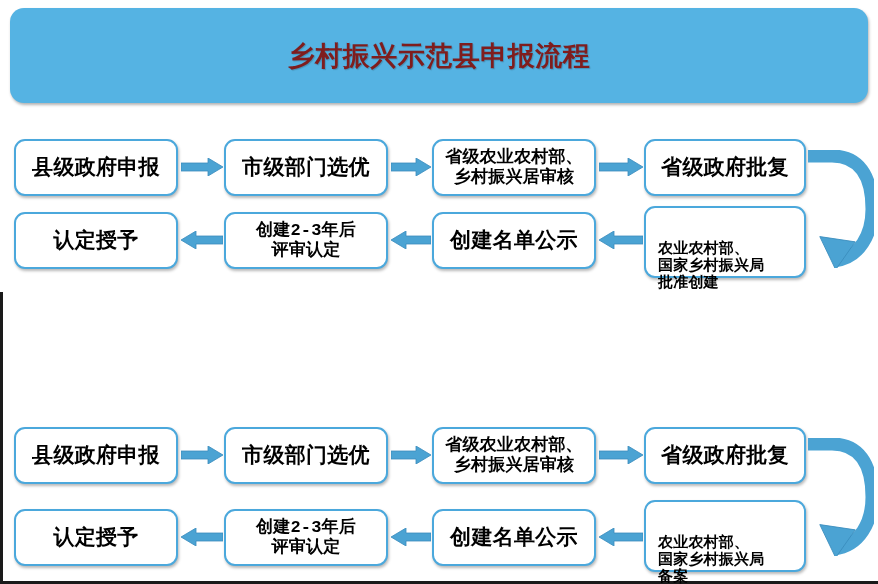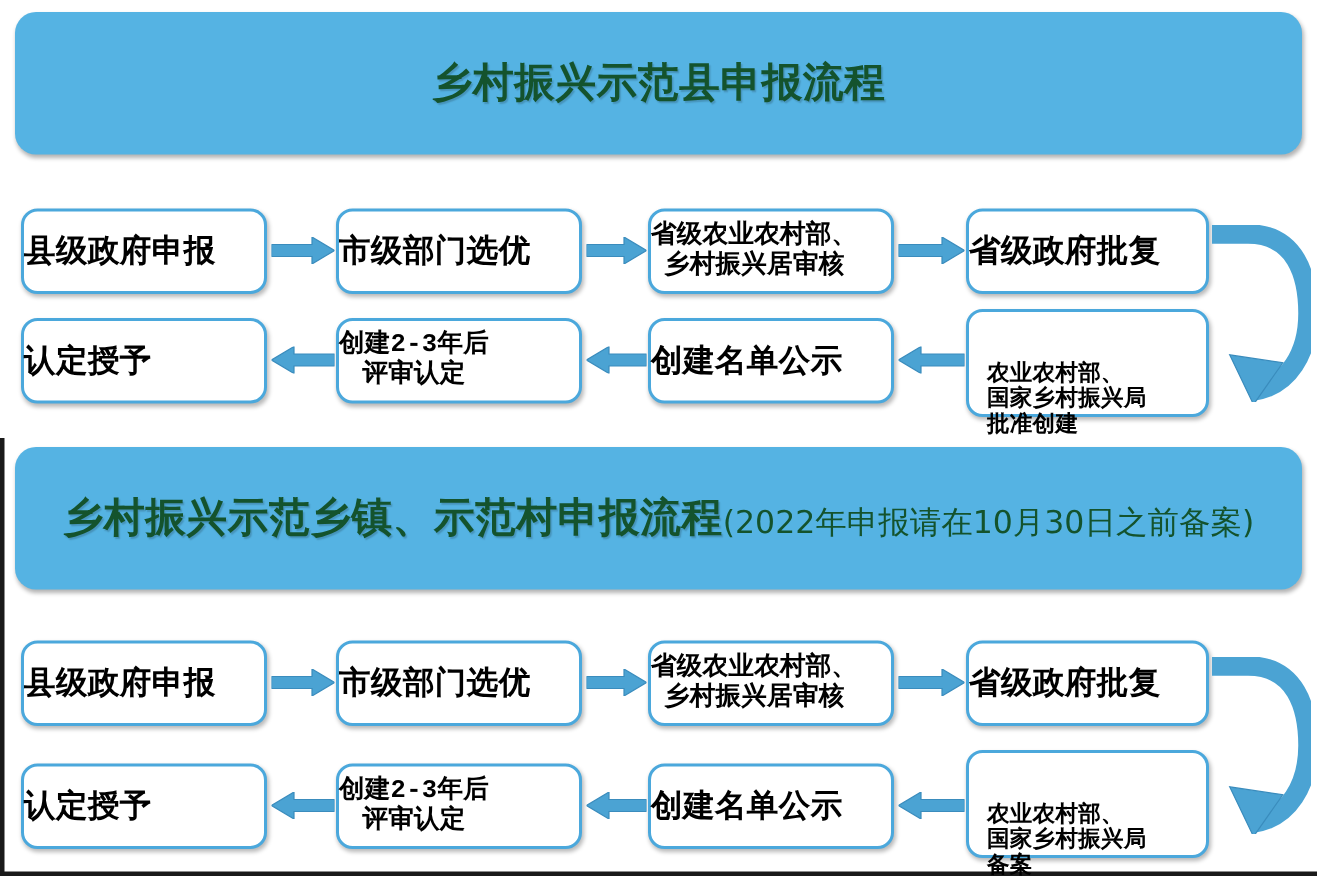--- a/index.html
+++ b/index.html
@@ -17,24 +17,24 @@
     background: #ffffff;
     overflow: hidden;
   }
 
   
   .banner {
     position: absolute;
     background: #55b3e3;
     border-radius: 14px;
     box-shadow: 1px 2px 3px rgba(0,0,0,0.30);
-    color: #14532d;
+    color: #7f1d1d;
     text-align: center;
     display: flex;
-    flex-direction: row;
+    flex-direction: column;
     align-items: center;
     justify-content: center;
   }
   .banner-title {
     font-size: 27px;
     font-weight: bold;
     letter-spacing: 0.5px;
     line-height: 1.1;
     text-shadow: 1px 1px 1px rgba(0,0,0,0.18);
     white-space: nowrap;
@@ -49,20 +49,21 @@
 
   
   .node {
     position: absolute;
     background: #ffffff;
     border: 2px solid #4ba8dc;
     border-radius: 11px;
     box-shadow: 1px 2px 3px rgba(0,0,0,0.28);
     display: flex;
     align-items: center;
+    justify-content: center;
     box-sizing: border-box;
     color: #000000;
     font-weight: bold;
     text-align: center;
   }
   .node .lines {
     line-height: 1.12;
     white-space: pre-line;
   }
   .node.big  .lines { font-size: 21px; letter-spacing: 0.3px; }
@@ -162,24 +163,20 @@
   </div>
   <div class="arrow" style="left:599px; top:231px; width:44px;">
     <svg viewBox="0 0 44 18" preserveAspectRatio="none">
       <polygon points="44,5 15,5 15,0 0,9 15,18 15,13 44,13" fill="#4ba3d3" stroke="#3a8cbd" stroke-width="0.8"></polygon>
     </svg>
   </div>
 
   <div class="edge" style="left:0px; top:292px; width:3px; height:292px;"></div>
   <div class="edge" style="left:0px; top:581px; width:878px; height:3px;"></div>
 
-  <div class="banner" style="left:10px; top:298px; width:858px; height:95px;">
-    <div class="banner-title">乡村振兴示范乡镇、示范村申报流程</div>
-    <div class="banner-sub">(2022年申报请在10月30日之前备案)</div>
-  </div>
 
   <div class="node big" style="left:14px; top:427px; width:164px; height:57px;">
     <div class="lines">县级政府申报</div>
   </div>
   <div class="node big" style="left:224px; top:427px; width:164px; height:57px;">
     <div class="lines">市级部门选优</div>
   </div>
   <div class="node med" style="left:432px; top:427px; width:164px; height:57px;">
     <div class="lines">省级农业农村部、
 乡村振兴居审核</div>

